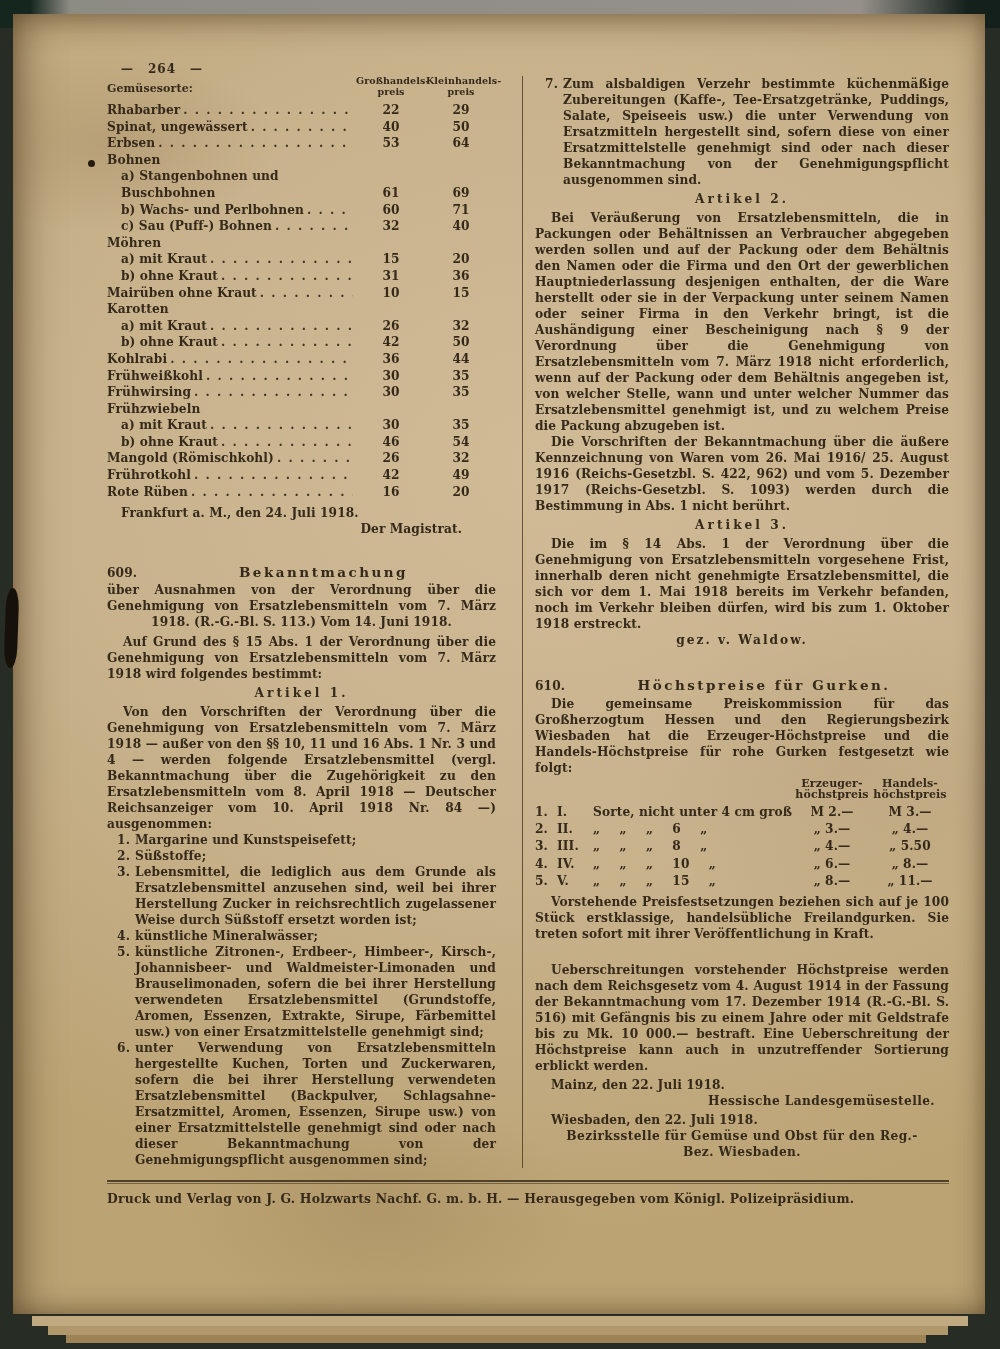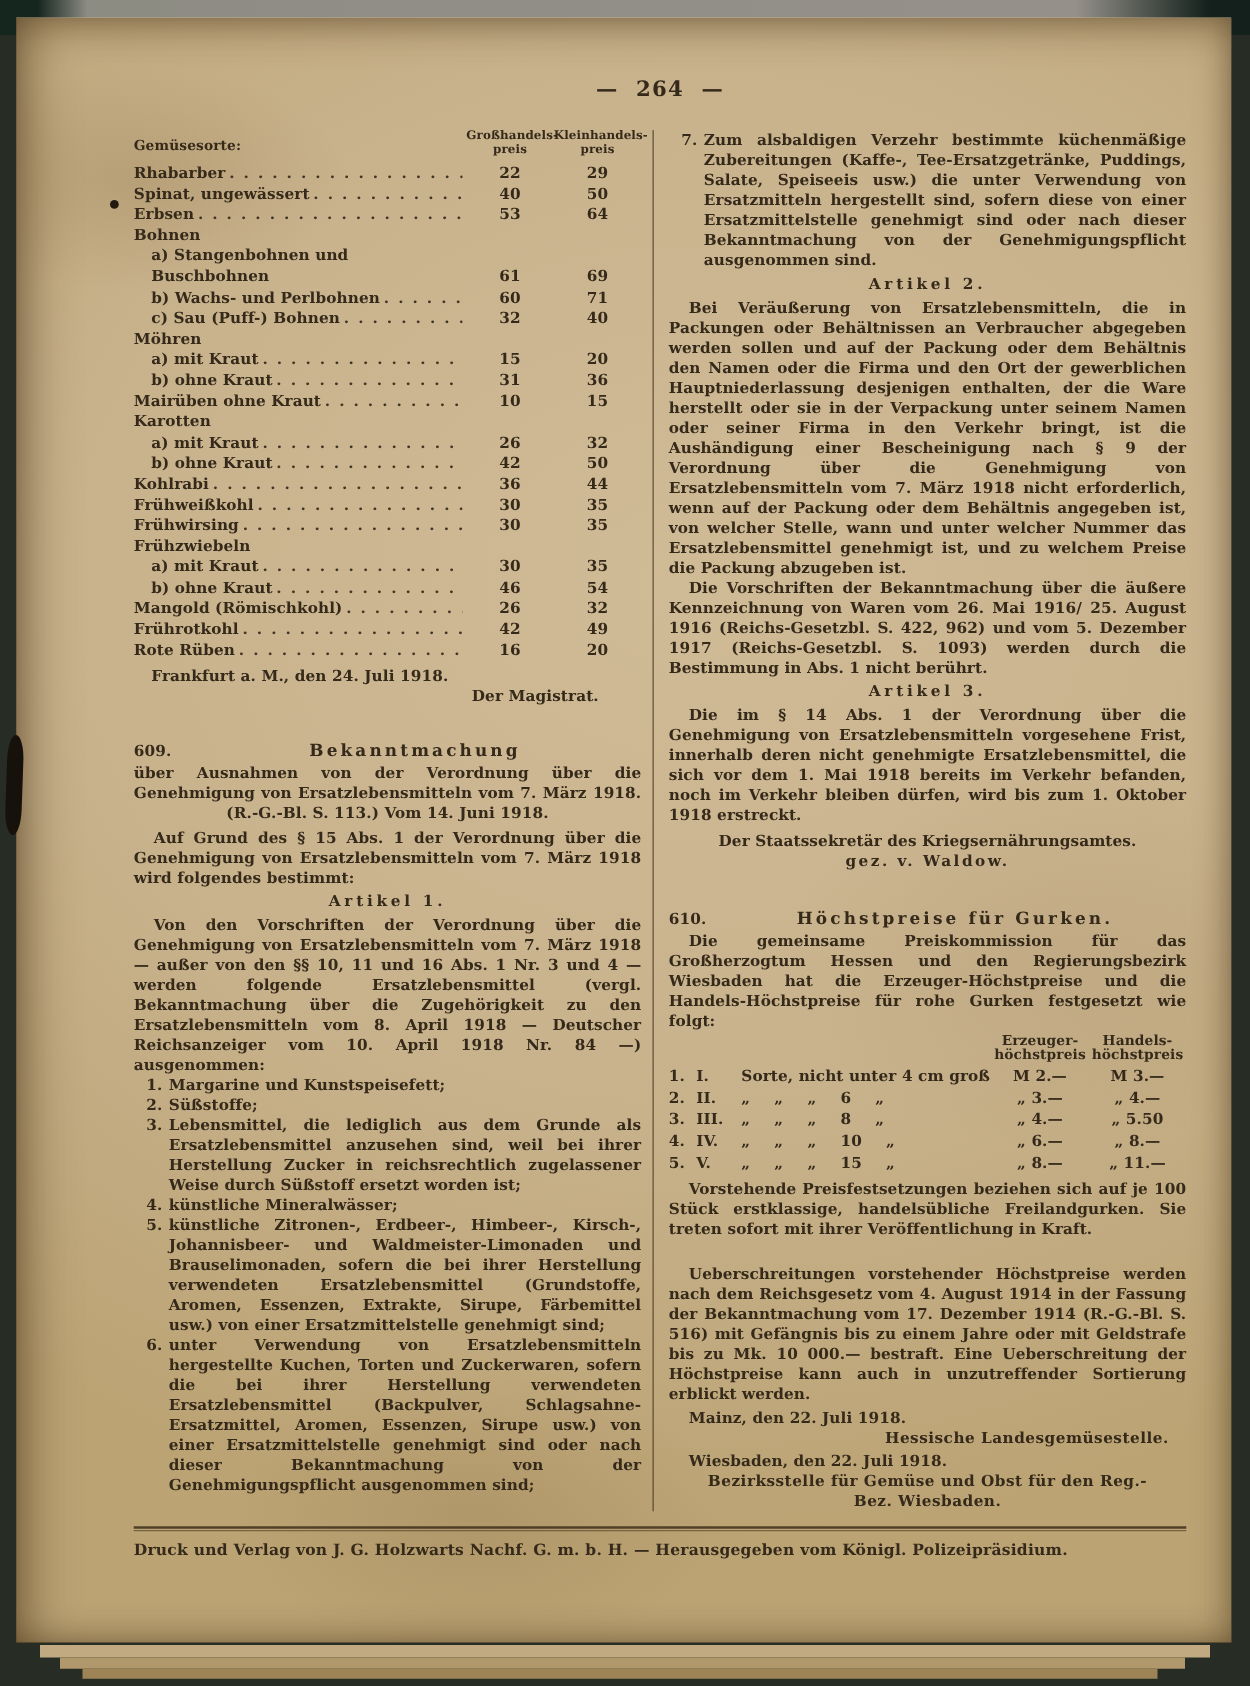--- a/index.html
+++ b/index.html
@@ -31,26 +31,26 @@
       radial-gradient(280px 170px at 38% 92%, rgba(110,78,38,.14), transparent 70%);
   }
   .stain-left { position:absolute; left:5px; top:588px; width:13px; height:80px; z-index:2;
     background:#16110b; border-radius:7px/22px; transform:rotate(2deg); }
   .stain-dot { position:absolute; left:88px; top:160px; width:7px; height:7px; z-index:2;
     background:#231a0f; border-radius:50%; }
   .edge1 { position:absolute; left:32px; top:1316px; width:936px; height:10px; background:#c1aa82; z-index:1; }
   .edge2 { position:absolute; left:48px; top:1326px; width:900px; height:9px;  background:#b0976c; z-index:1; }
   .edge3 { position:absolute; left:66px; top:1335px; width:860px; height:8px;  background:#9d8356; z-index:1; }
 
-  .pageno { text-align:center; font-size:17px; letter-spacing:1px; margin-bottom:22px; position:relative; z-index:1;}
+  .pageno { font-size:12px; letter-spacing:1px; position:relative; z-index:1;}
   .pageno .pndash { padding:0 14px; }
 
   .cols { display:flex; align-items:stretch; position:relative; z-index:1;
     font-size:12.2px; line-height:16px; letter-spacing:.1px; }
-  .col-left  { width:416px; padding-right:9px; border-right:1px solid rgba(72,56,34,.8); }
+  .col-left  { width:416px; padding-right:26px; border-right:1px solid rgba(72,56,34,.8); }
   .col-right { flex:1; padding-left:12px; }
 
   .p { text-indent:16px; text-align:justify; }
 
   
   .vhead { display:flex; align-items:flex-end; margin-bottom:5px; }
   .vh-label { flex:1; font-size:11px; }
   .vh-price { width:70px; text-align:center; font-size:9.5px; line-height:10.5px; white-space:pre-line; }
   .vrow { display:flex; align-items:flex-end; line-height:16.6px; }
   .vrow.indent { padding-left:14px; }
@@ -288,21 +288,20 @@
           <span class="litext">Zum alsbaldigen Verzehr bestimmte küchenmäßige Zubereitungen (Kaffe-, Tee-Ersatzgetränke, Puddings, Salate, Speiseeis usw.) die unter Verwendung von Ersatzmitteln hergestellt sind, sofern diese von einer Ersatzmittelstelle genehmigt sind oder nach dieser Bekanntmachung von der Genehmigungspflicht ausgenommen sind.</span>
         </div>
 
       <div class="art">Artikel 2.</div>
       <div class="p">Bei Veräußerung von Ersatzlebensmitteln, die in Packungen oder Behältnissen an Verbraucher abgegeben werden sollen und auf der Packung oder dem Behältnis den Namen oder die Firma und den Ort der gewerblichen Hauptniederlassung desjenigen enthalten, der die Ware herstellt oder sie in der Verpackung unter seinem Namen oder seiner Firma in den Verkehr bringt, ist die Aushändigung einer Bescheinigung nach § 9 der Verordnung über die Genehmigung von Ersatzlebensmitteln vom 7. März 1918 nicht erforderlich, wenn auf der Packung oder dem Behältnis angegeben ist, von welcher Stelle, wann und unter welcher Nummer das Ersatzlebensmittel genehmigt ist, und zu welchem Preise die Packung abzugeben ist.</div>
       <div class="p">Die Vorschriften der Bekanntmachung über die äußere Kennzeichnung von Waren vom 26. Mai 1916/ 25. August 1916 (Reichs-Gesetzbl. S. 422, 962) und vom 5. Dezember 1917 (Reichs-Gesetzbl. S. 1093) werden durch die Bestimmung in Abs. 1 nicht berührt.</div>
 
       <div class="art">Artikel 3.</div>
       <div class="p">Die im § 14 Abs. 1 der Verordnung über die Genehmigung von Ersatzlebensmitteln vorgesehene Frist, innerhalb deren nicht genehmigte Ersatzlebensmittel, die sich vor dem 1. Mai 1918 bereits im Verkehr befanden, noch im Verkehr bleiben dürfen, wird bis zum 1. Oktober 1918 erstreckt.</div>
 
-      <div class="sigline1">Der Staatssekretär des Kriegsernährungsamtes.</div>
       <div class="sigline2">gez. v. Waldow.</div>
 
       <div class="nhead">
         <span class="nnum">610.</span>
         <span class="ntitle">Höchstpreise für Gurken.</span>
       </div>
       <div class="p">Die gemeinsame Preiskommission für das Großherzogtum Hessen und den Regierungsbezirk Wiesbaden hat die Erzeuger-Höchstpreise und die Handels-Höchstpreise für rohe Gurken festgesetzt wie folgt:</div>
 
       <div>
         <div class="ghead">

